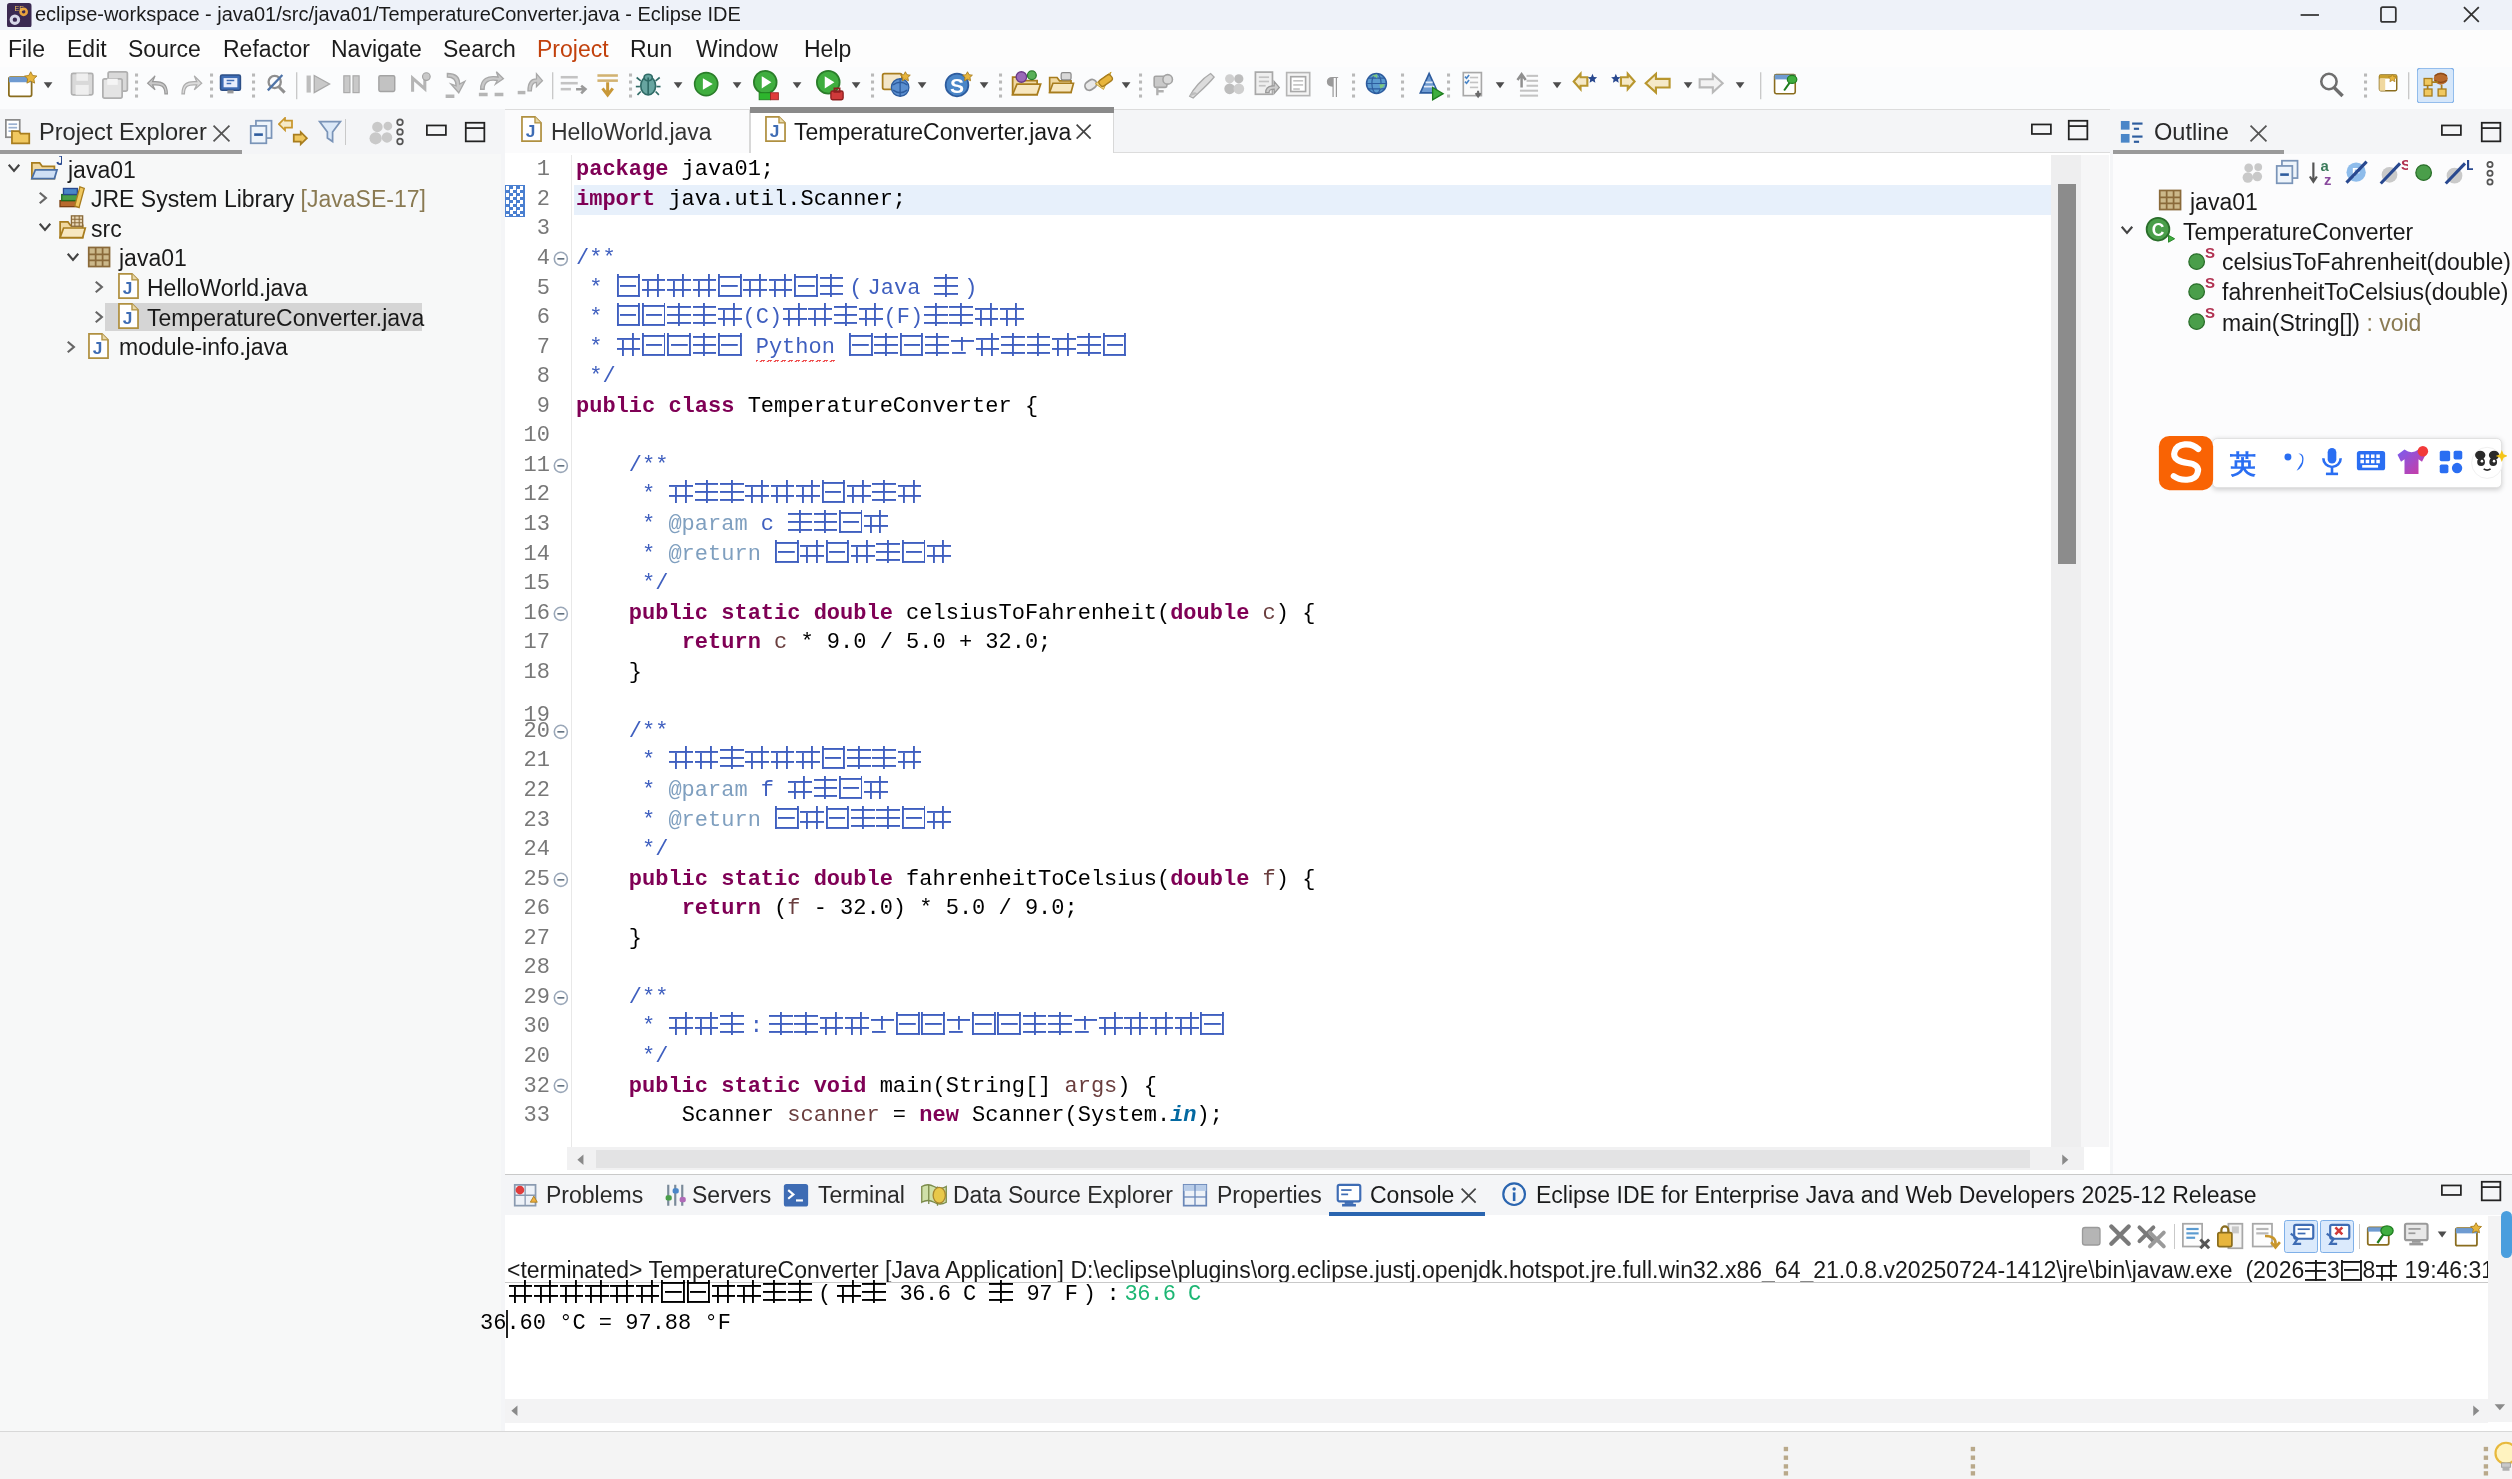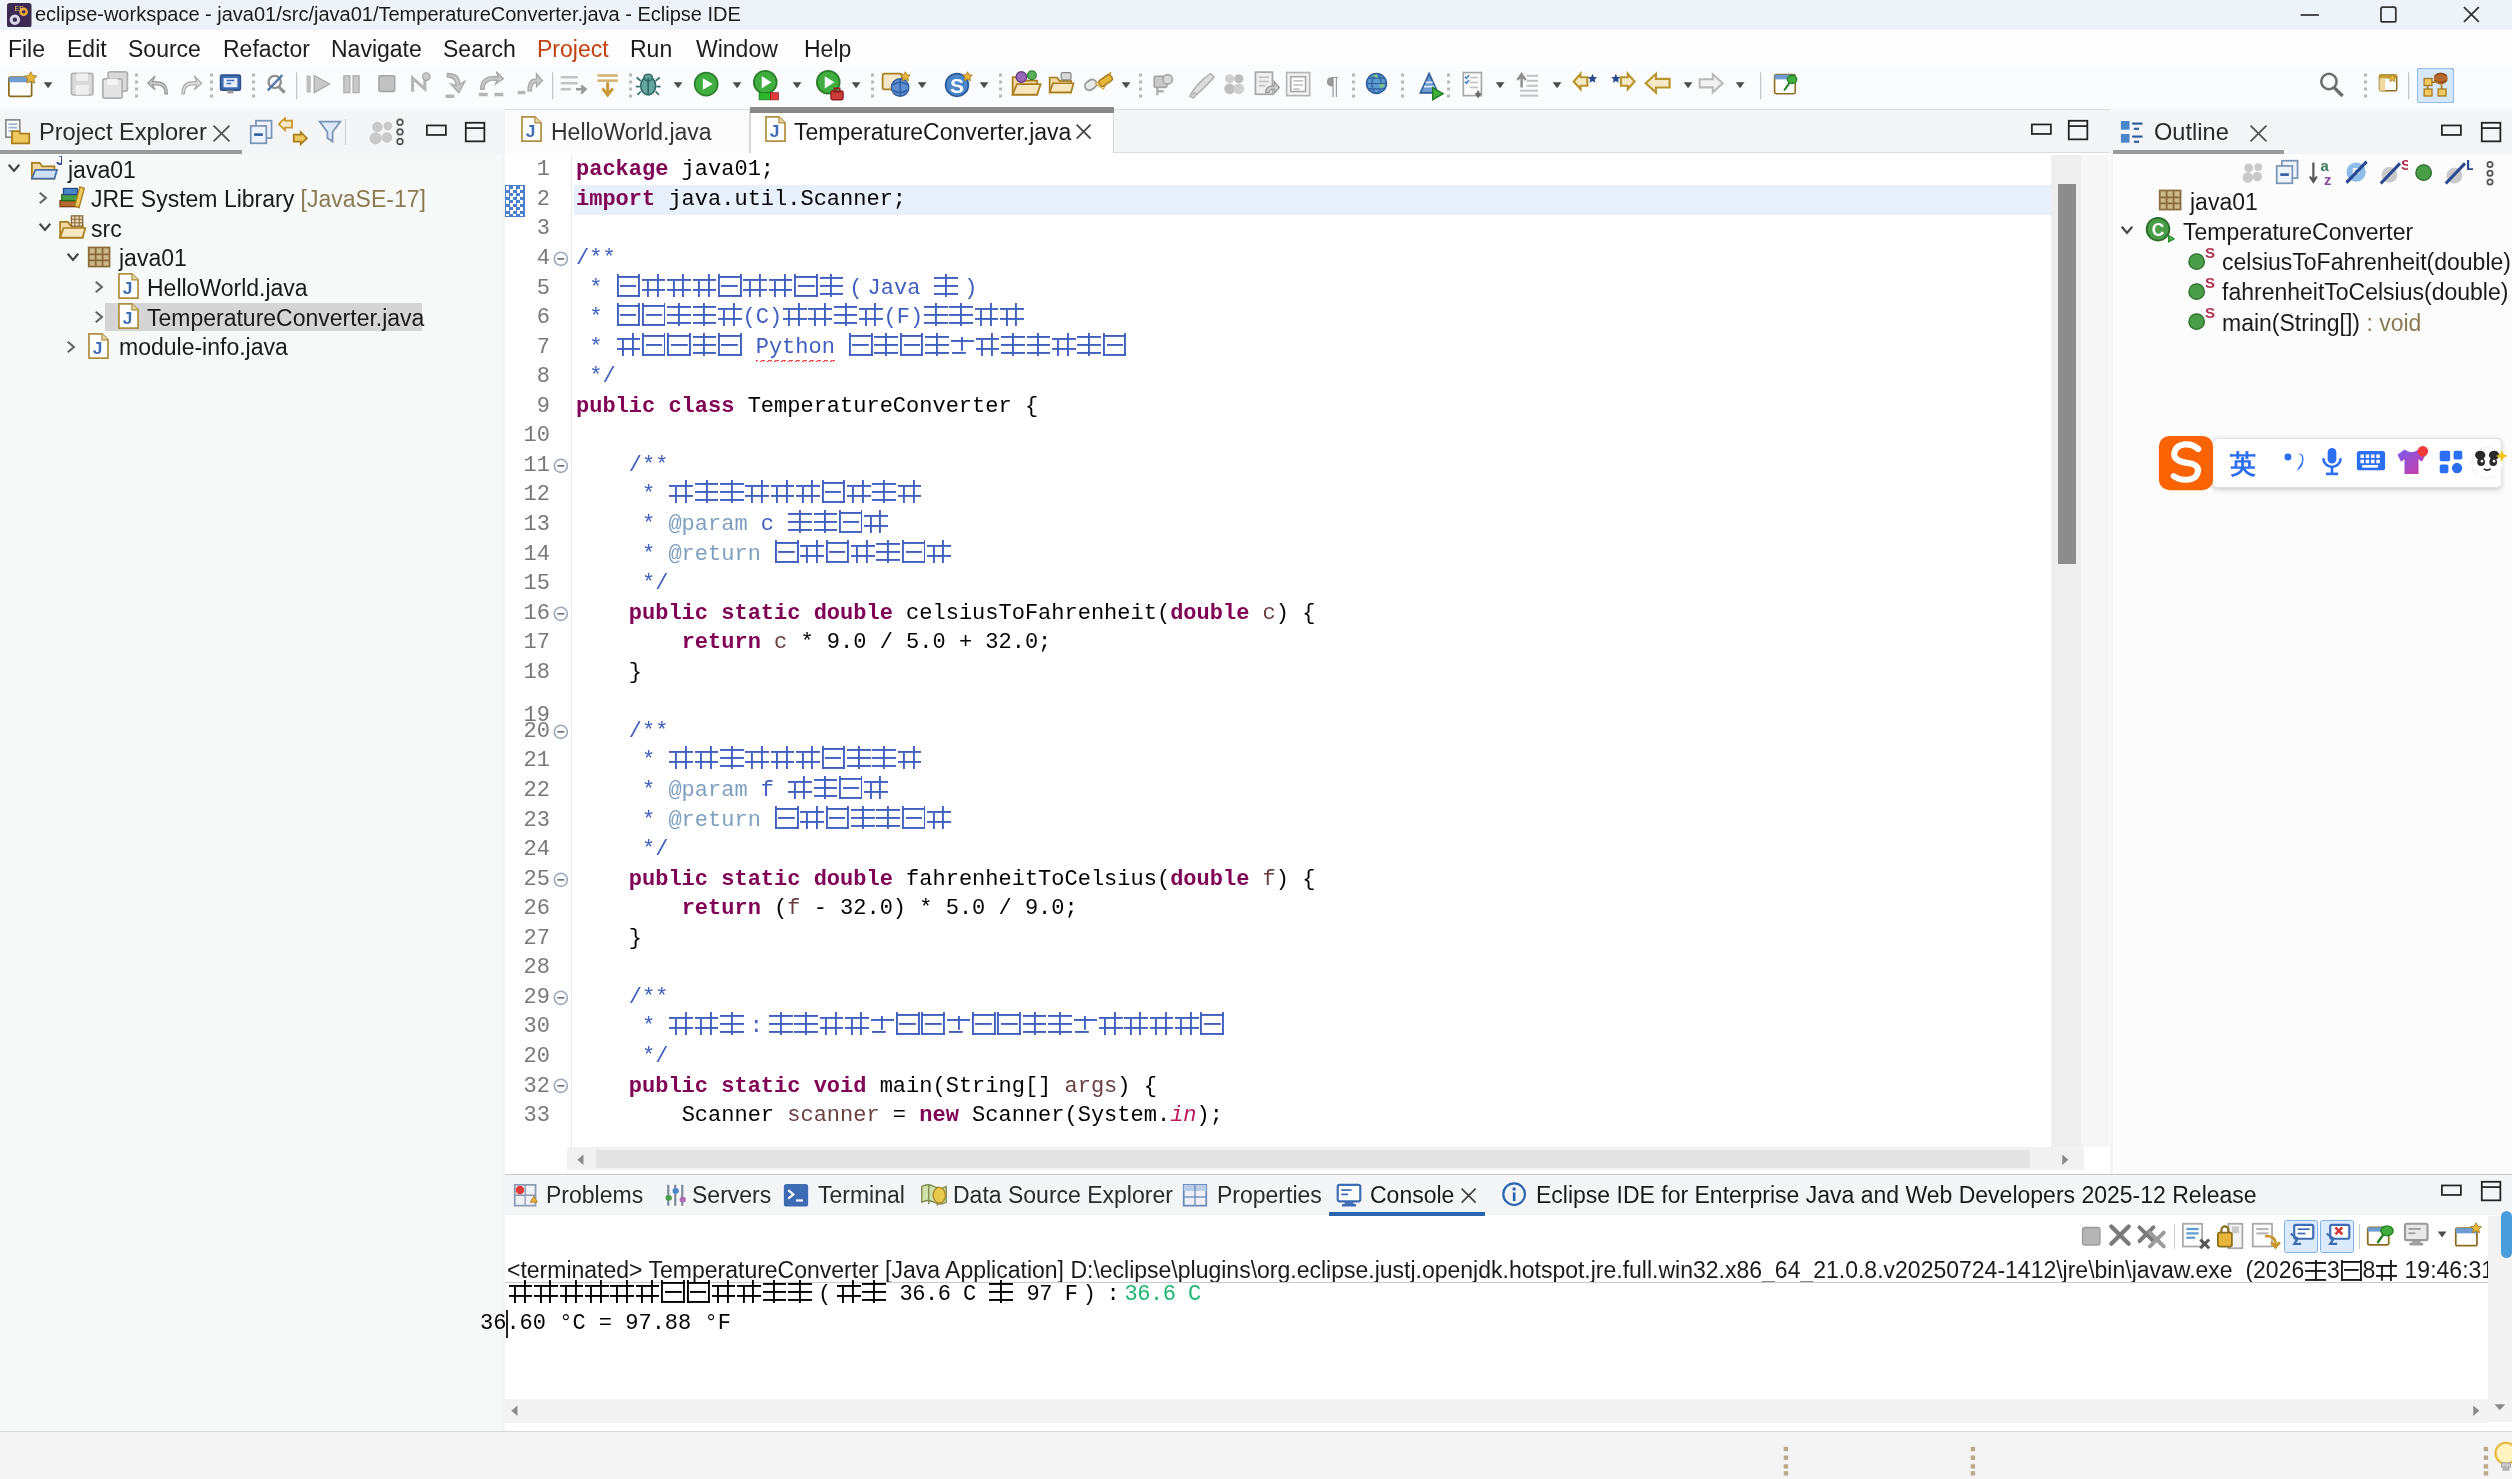--- a/index.html
+++ b/index.html
@@ -19,21 +19,21 @@
  background-position:25% 100%,70% 0,0 5.2px,0 15px}
 .cd{background-image:linear-gradient(currentColor 0 0),linear-gradient(currentColor 0 0),linear-gradient(currentColor 0 0);
  background-size:100% 1.9px,1.9px 60%,60% 1.9px;
  background-position:0 7px,50% 40%,20% 90%}
 .cw{display:inline-block;width:23.6px;text-align:center}
 
 .k{color:#7f0055;font-weight:bold}
 .c{color:#3f5fbf}
 .g{color:#7f9fbf}
 .v{color:#6a3e3e}
-.fj{color:#be185d;font-weight:normal;font-style:italic}
+.fj{color:#0369a1;font-weight:bold;font-style:italic}
 .ln{position:absolute;white-space:pre;font-family:"Liberation Mono",monospace;
  font-size:22px;line-height:29.5px;color:#000}
 .lnum{position:absolute;width:45px;text-align:right;color:#787878;
  font-family:"Liberation Mono",monospace;font-size:22px;line-height:29.5px}
 .sq{background-image:repeating-linear-gradient(135deg,#e44 0 1.7px,transparent 1.7px 3.5px);
  background-repeat:repeat-x;background-size:7px 2.6px;background-position:0 100%;padding-bottom:1.7px}
 </style></head><body>
 <div class="abs" style="left:0px;top:0px;width:2512px;height:30px;background:#eef2f9"></div>
 <svg class="abs" style="left:7px;top:2.6px" width="24.5" height="24.5" viewBox="0 0 28 28">
     <rect x="0" y="0" width="28" height="28" rx="3" fill="#3b2a52"></rect>

